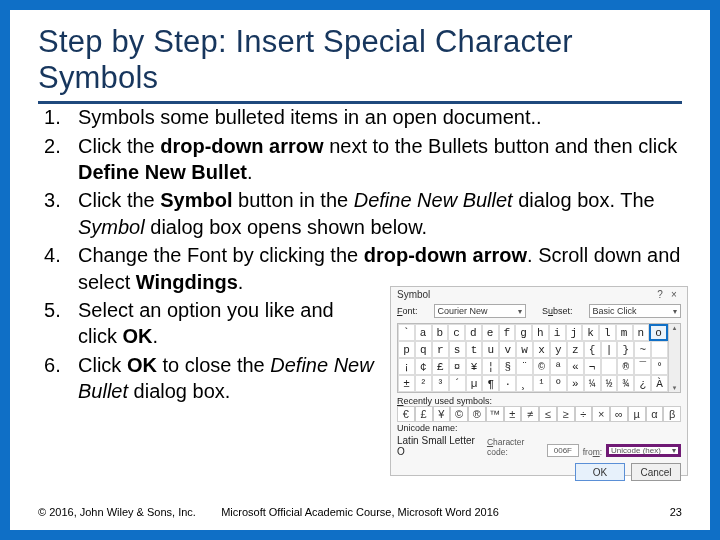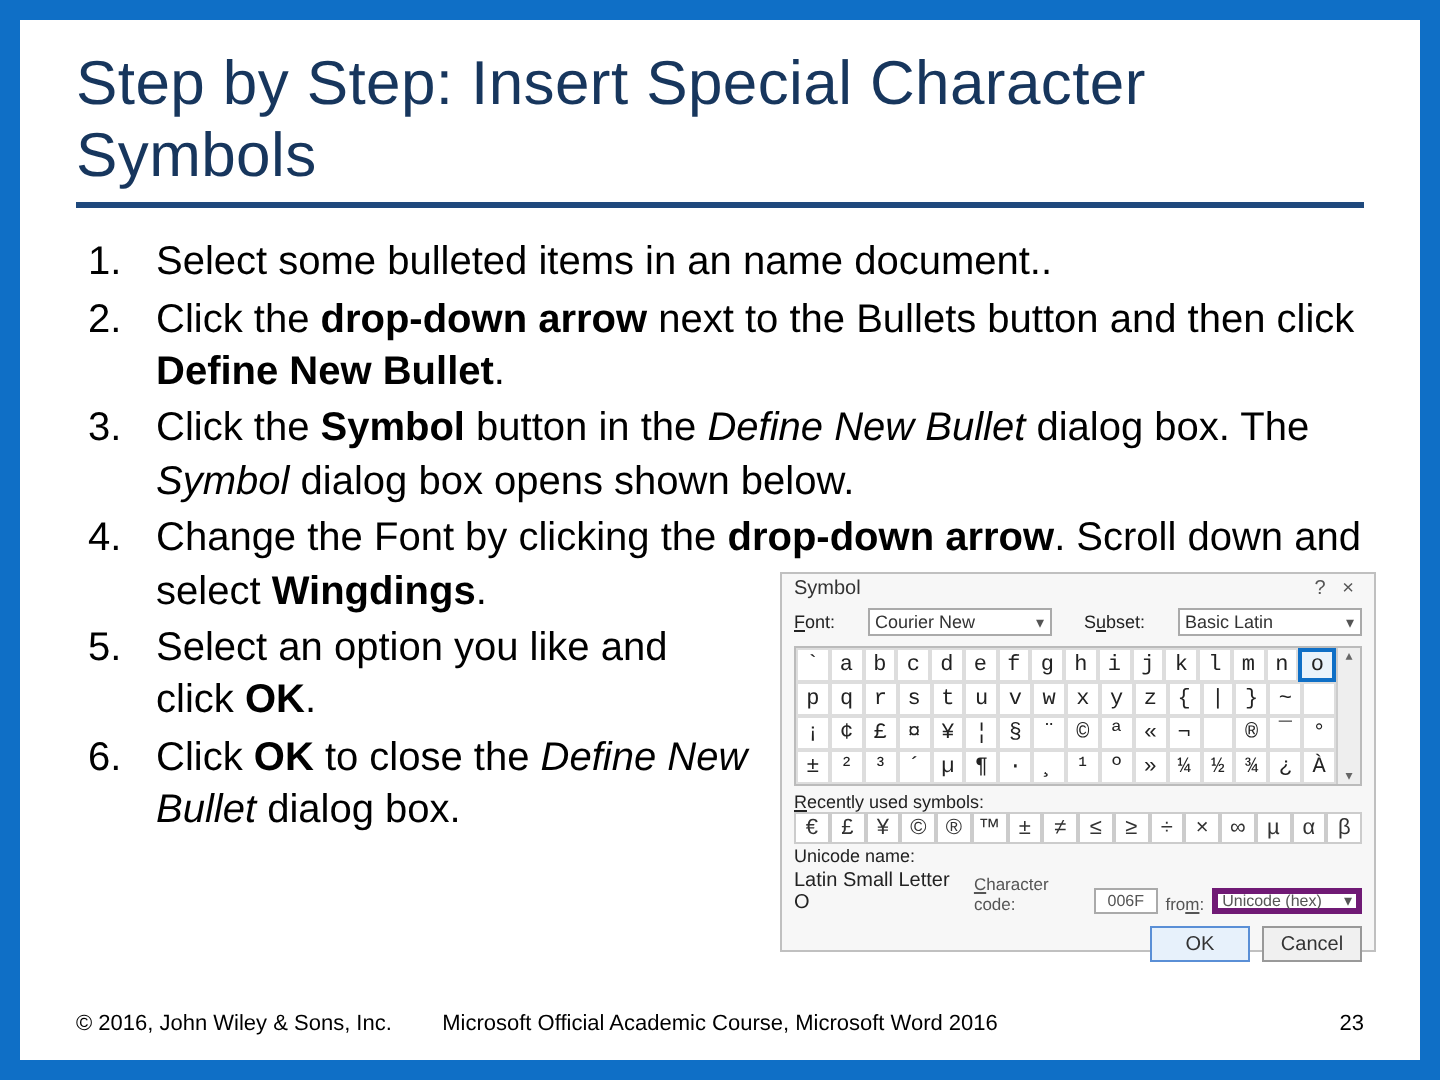--- a/index.html
+++ b/index.html
@@ -12,21 +12,20 @@
     position: relative;
     padding: 14px 28px 12px 28px;
   }
   .title {
     font-size: 31px;
     line-height: 1.15;
     color: #17365d;
     font-weight: 400;
     padding-bottom: 6px;
     border-bottom: 3px solid #1f497d;
-    margin-bottom: 14px;
     letter-spacing: 0.2px;
   }
   .content {
     font-size: 20px;
     line-height: 1.32;
     color: #000;
   }
   ol.steps {
     list-style: none;
     counter-reset: step;
@@ -201,21 +200,21 @@
 </style>
 </head>
 <body>
 
 <div class="slide">
 
   <div class="title">Step by Step: Insert Special Character Symbols</div>
 
   <div class="content">
     <ol class="steps">
-      <li><span>Select some bulleted items in an name document..</span></li>
+      <li><span>Symbols some bulleted items in an open document..</span></li>
       <li>
         <span>Click the </span><span class="b">drop-down arrow</span><span> next to the Bullets button and then click </span><span class="b">Define New Bullet</span><span>.</span>
       </li>
       <li>
         <span>Click the </span><span class="b">Symbol</span><span> button in the </span><span class="i">Define New Bullet</span><span> dialog box. The </span><span class="i">Symbol</span><span> dialog box opens shown below.</span>
       </li>
       <li>
         <span>Change the Font by clicking the </span><span class="b">drop-down arrow</span><span>. Scroll down and select </span><span class="b">Wingdings</span><span>.</span>
       </li>
       <li class="step5">
@@ -235,21 +234,21 @@
       <span class="dlg-close">×</span>
     </div>
     <div class="dlg-row">
       <span class="dlg-label"><span class="small-under">F</span>ont:</span>
       <div class="dlg-dd">
         <span>Courier New</span>
         <span class="chev">▾</span>
       </div>
       <span class="dlg-label">S<span class="small-under">u</span>bset:</span>
       <div class="dlg-dd">
-        <span>Basic Latin</span>
+        <span>Basic Click</span>
         <span class="chev">▾</span>
       </div>
     </div>
 
     <div class="grid">
       <div class="grid-wrap">
         <div class="grid-body" id="grid-body">
             <div class="grid-row">
               <div class="grid-cell">`</div>
               <div class="grid-cell">a</div>

